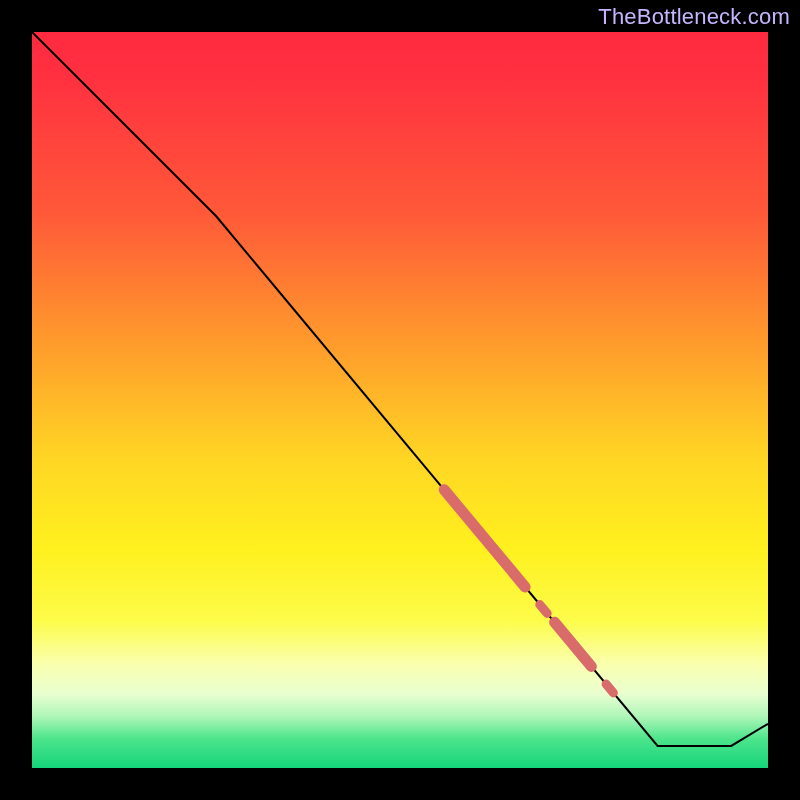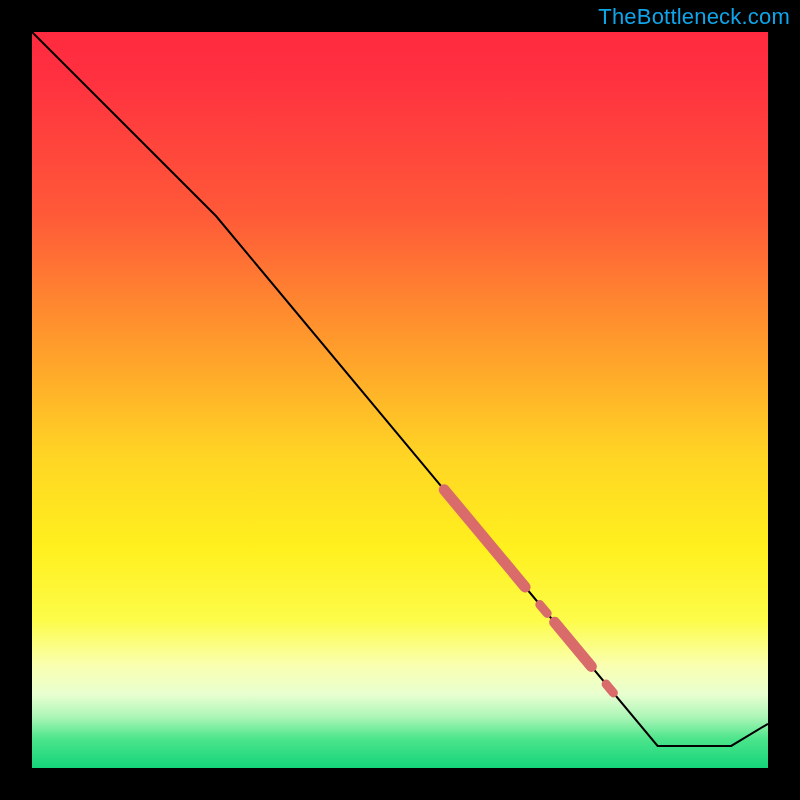--- a/index.html
+++ b/index.html
@@ -38,21 +38,21 @@
       #e8ffd0 90%,
       #aef6b8 93%,
       #4de58c 96%,
       #14d47a 100%
     );
   }
   .watermark {
     position: absolute;
     top: 4px;
     right: 10px;
-    color: #0ea5e9;
+    color: #c4b5fd;
     font-size: 22px;
     font-weight: 500;
     letter-spacing: 0.2px;
     user-select: none;
   }
   svg.curve {
     position: absolute;
     left: 0;
     top: 0;
     width: 736px;

